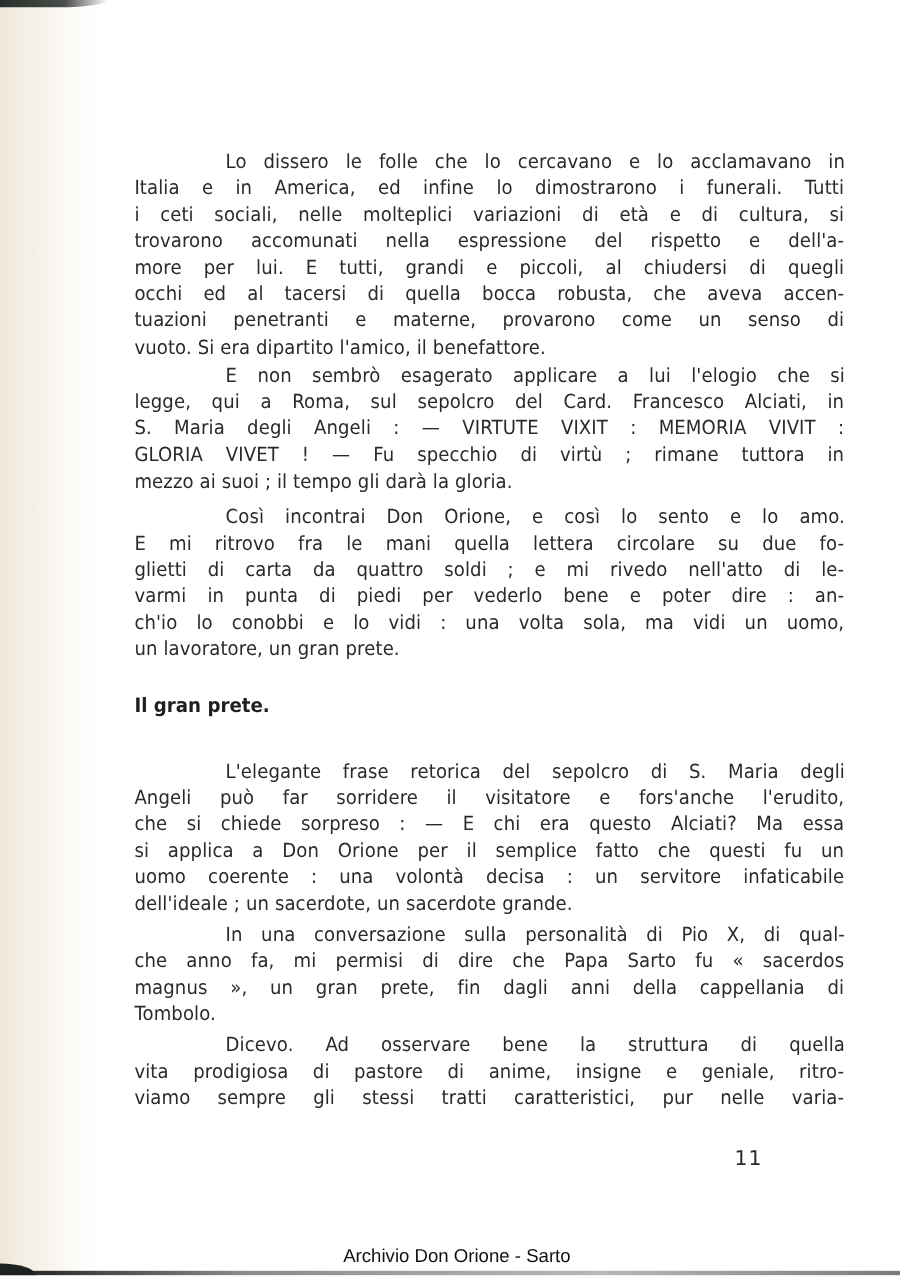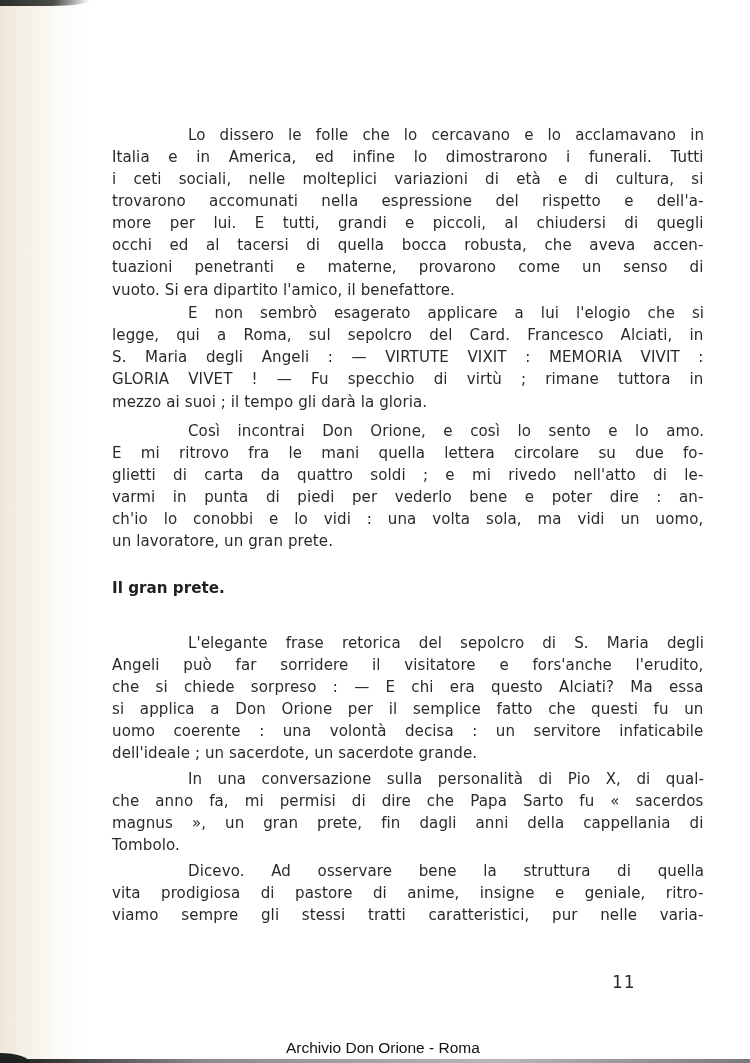--- a/index.html
+++ b/index.html
@@ -67,21 +67,20 @@
       transform-origin: left center;
     }
     .page-number {
       position: absolute;
       left: 612px;
       top: 956px;
       font-family: "DejaVu Sans", sans-serif;
       font-size: 17px;
       color: #2a2a2a;
       letter-spacing: 1px;
-      margin-top: 16px;
     }
     .archive-stamp {
       position: absolute;
       left: 286px;
       top: 1039px;
       font-family: "Liberation Sans", sans-serif;
       font-size: 15.5px;
       color: #111111;
     }
   </style>
@@ -126,17 +125,17 @@
   <div class="line" style="top:790px">che anno fa, mi permisi di dire che Papa Sarto fu « sacerdos</div>
   <div class="line" style="top:812px">magnus », un gran prete, fin dagli anni della cappellania di</div>
   <div class="line last" style="top:834px">Tombolo.</div>
 
   <div class="line indent" style="top:860px">Dicevo. Ad osservare bene la struttura di quella</div>
   <div class="line" style="top:882px">vita prodigiosa di pastore di anime, insigne e geniale, ritro-</div>
   <div class="line" style="top:904px">viamo sempre gli stessi tratti caratteristici, pur nelle varia-</div>
 
   <div class="page-number">11</div>
 
-  <div class="archive-stamp">Archivio Don Orione - Roma</div>
+  <div class="archive-stamp">Archivio Don Orione - Sarto</div>
 
   <div class="bottom-edge"></div>
   <div class="bottom-edge-left"></div>
 </div>
 
 </body></html>

